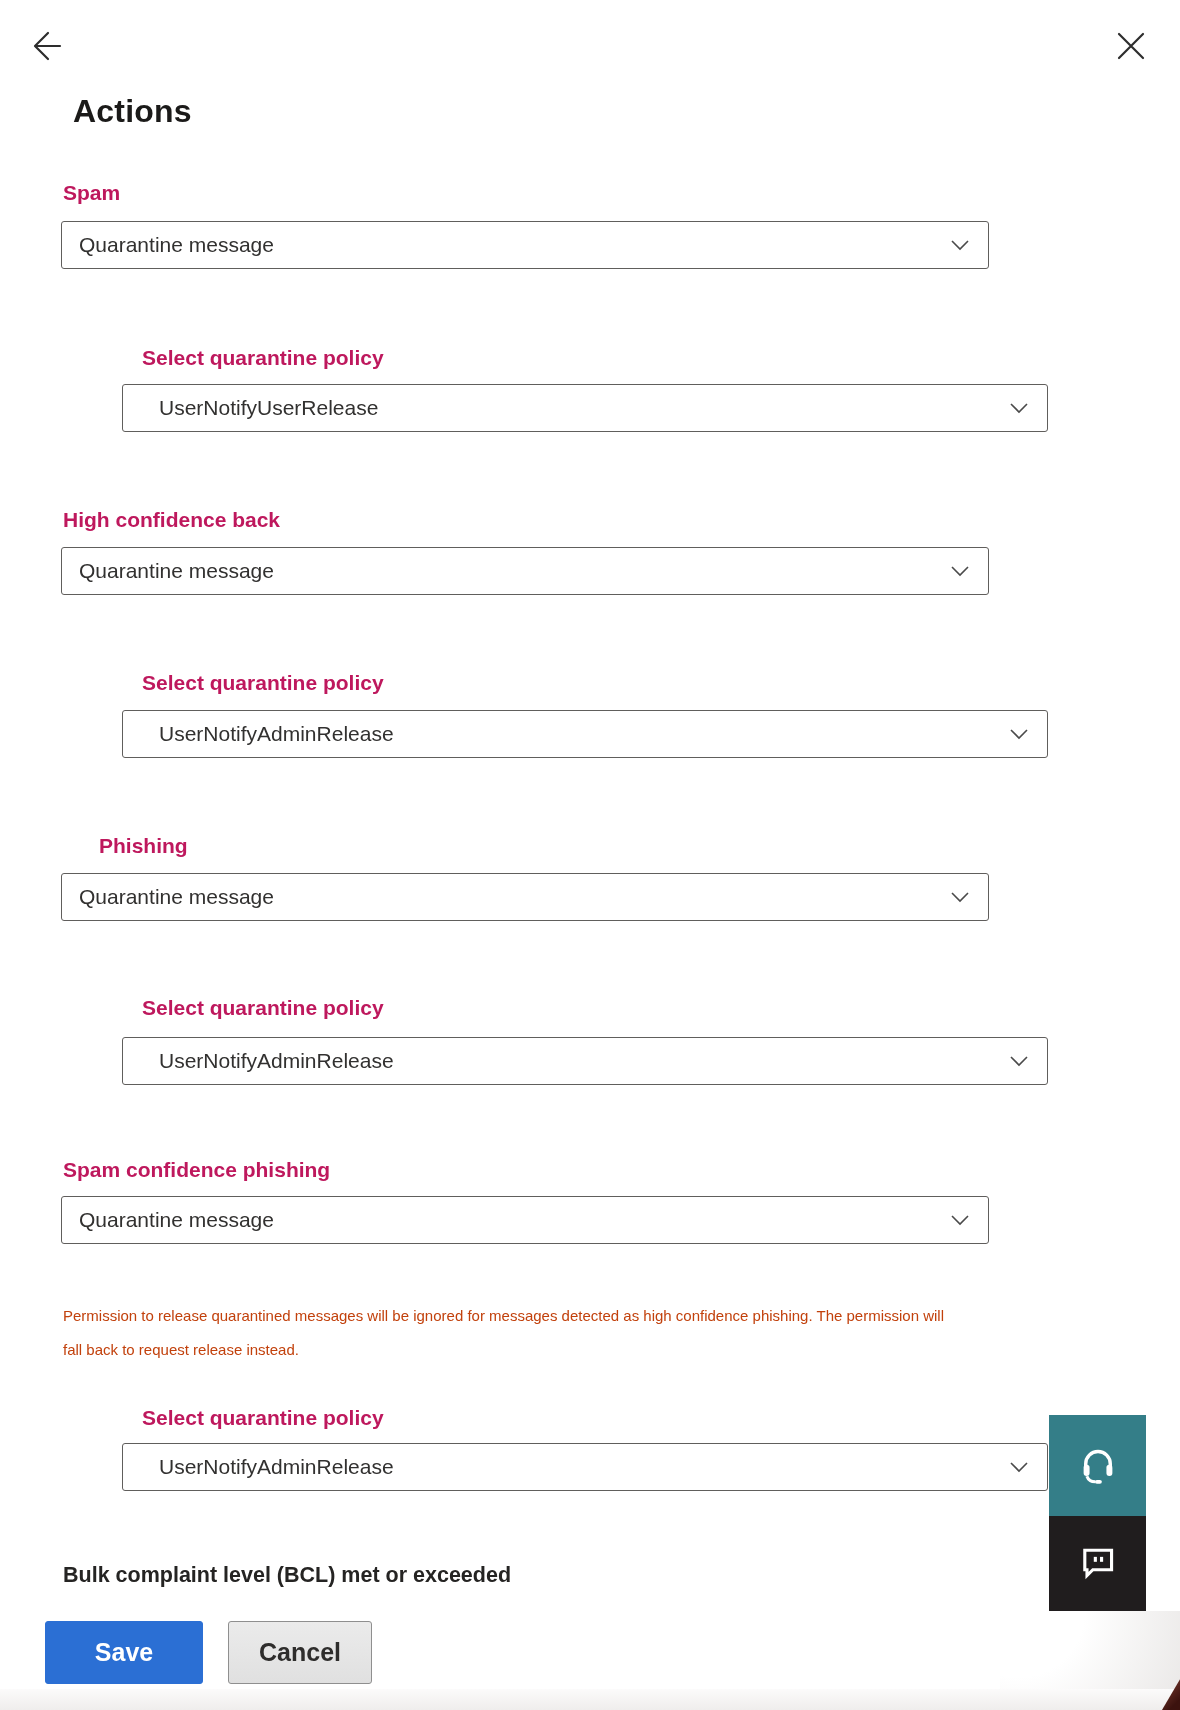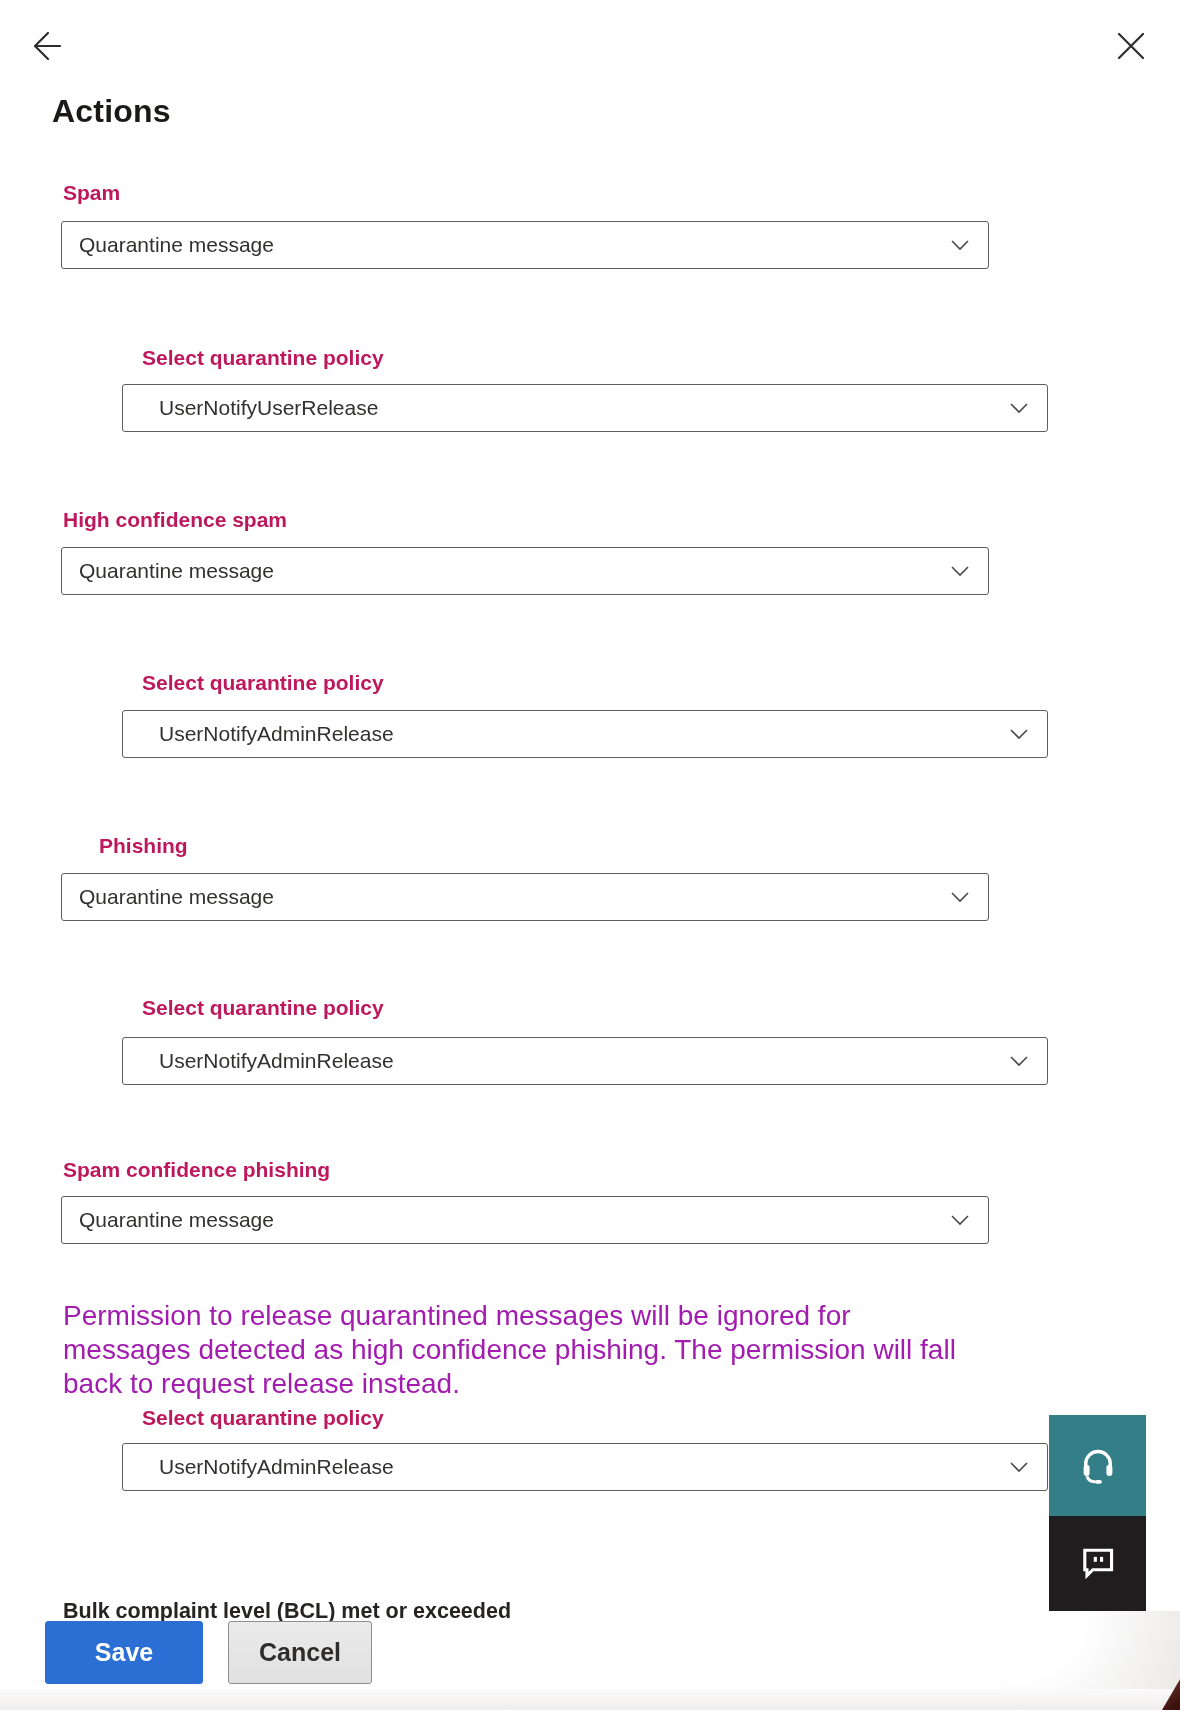--- a/index.html
+++ b/index.html
@@ -11,21 +11,21 @@
     color:#252423;
     overflow:hidden;
   }
   .abs { position:absolute; }
 
   
   .icon-btn { background:none; border:none; cursor:pointer; padding:0; }
 
   
   .page-title {
-    left:52px; top:93px;
+    left:73px; top:93px;
     font-size:32px; font-weight:700; color:#1b1a19;
     letter-spacing:.2px;
   }
 
   
   .sec-label {
     left:63px;
     font-size:21px; font-weight:600; color:#be185d;
   }
   .sec-label.indent { left:142px; }
@@ -44,28 +44,28 @@
   .combo .chev {
     position:absolute; right:17px; top:50%; transform:translateY(-50%);
     width:22px; height:22px;
   }
   .combo .value {
     white-space:nowrap; overflow:hidden; text-overflow:ellipsis;
   }
 
   .note {
     left:63px; width:900px;
-    font-size:28px; line-height:34px; color:#a21caf;
+    font-size:15px; line-height:34px; color:#c2410c;
   }
 
   
   .clipped-label {
     left:63px; top:1563px; height:28px; width:700px;
     overflow:hidden;
-    font-size:21.5px; font-weight:600; color:#252423;margin-top:36px;
+    font-size:21.5px; font-weight:600; color:#252423;
   }
 
   
   .btn {
     top:1621px; height:63px;
     border-radius:3px;
     font-family:"Liberation Sans", sans-serif;
     font-size:25px; font-weight:600;
     cursor:pointer;
     display:flex; align-items:center; justify-content:center;
@@ -137,21 +137,21 @@
 <div class="abs sec-label indent" style="top:346px;">Select quarantine policy</div>
 <div class="abs combo indent" style="top:384px;" role="combobox">
   <span class="value">UserNotifyUserRelease</span>
   <span class="chev">
     <svg width="22" height="22" viewBox="0 0 22 22">
         <path d="M3 7 L11 15 L19 7" fill="none" stroke="#4a4a4a" stroke-width="1.6"></path>
       </svg>
   </span>
 </div>
 
-<div class="abs sec-label" style="top:508px;">High confidence spam</div>
+<div class="abs sec-label" style="top:508px;">High confidence back</div>
 <div class="abs combo" style="top:547px;" role="combobox">
   <span class="value">Quarantine message</span>
   <span class="chev">
     <svg width="22" height="22" viewBox="0 0 22 22">
         <path d="M3 7 L11 15 L19 7" fill="none" stroke="#4a4a4a" stroke-width="1.6"></path>
       </svg>
   </span>
 </div>
 <div class="abs sec-label indent" style="top:671px;">Select quarantine policy</div>
 <div class="abs combo indent" style="top:710px;" role="combobox">

